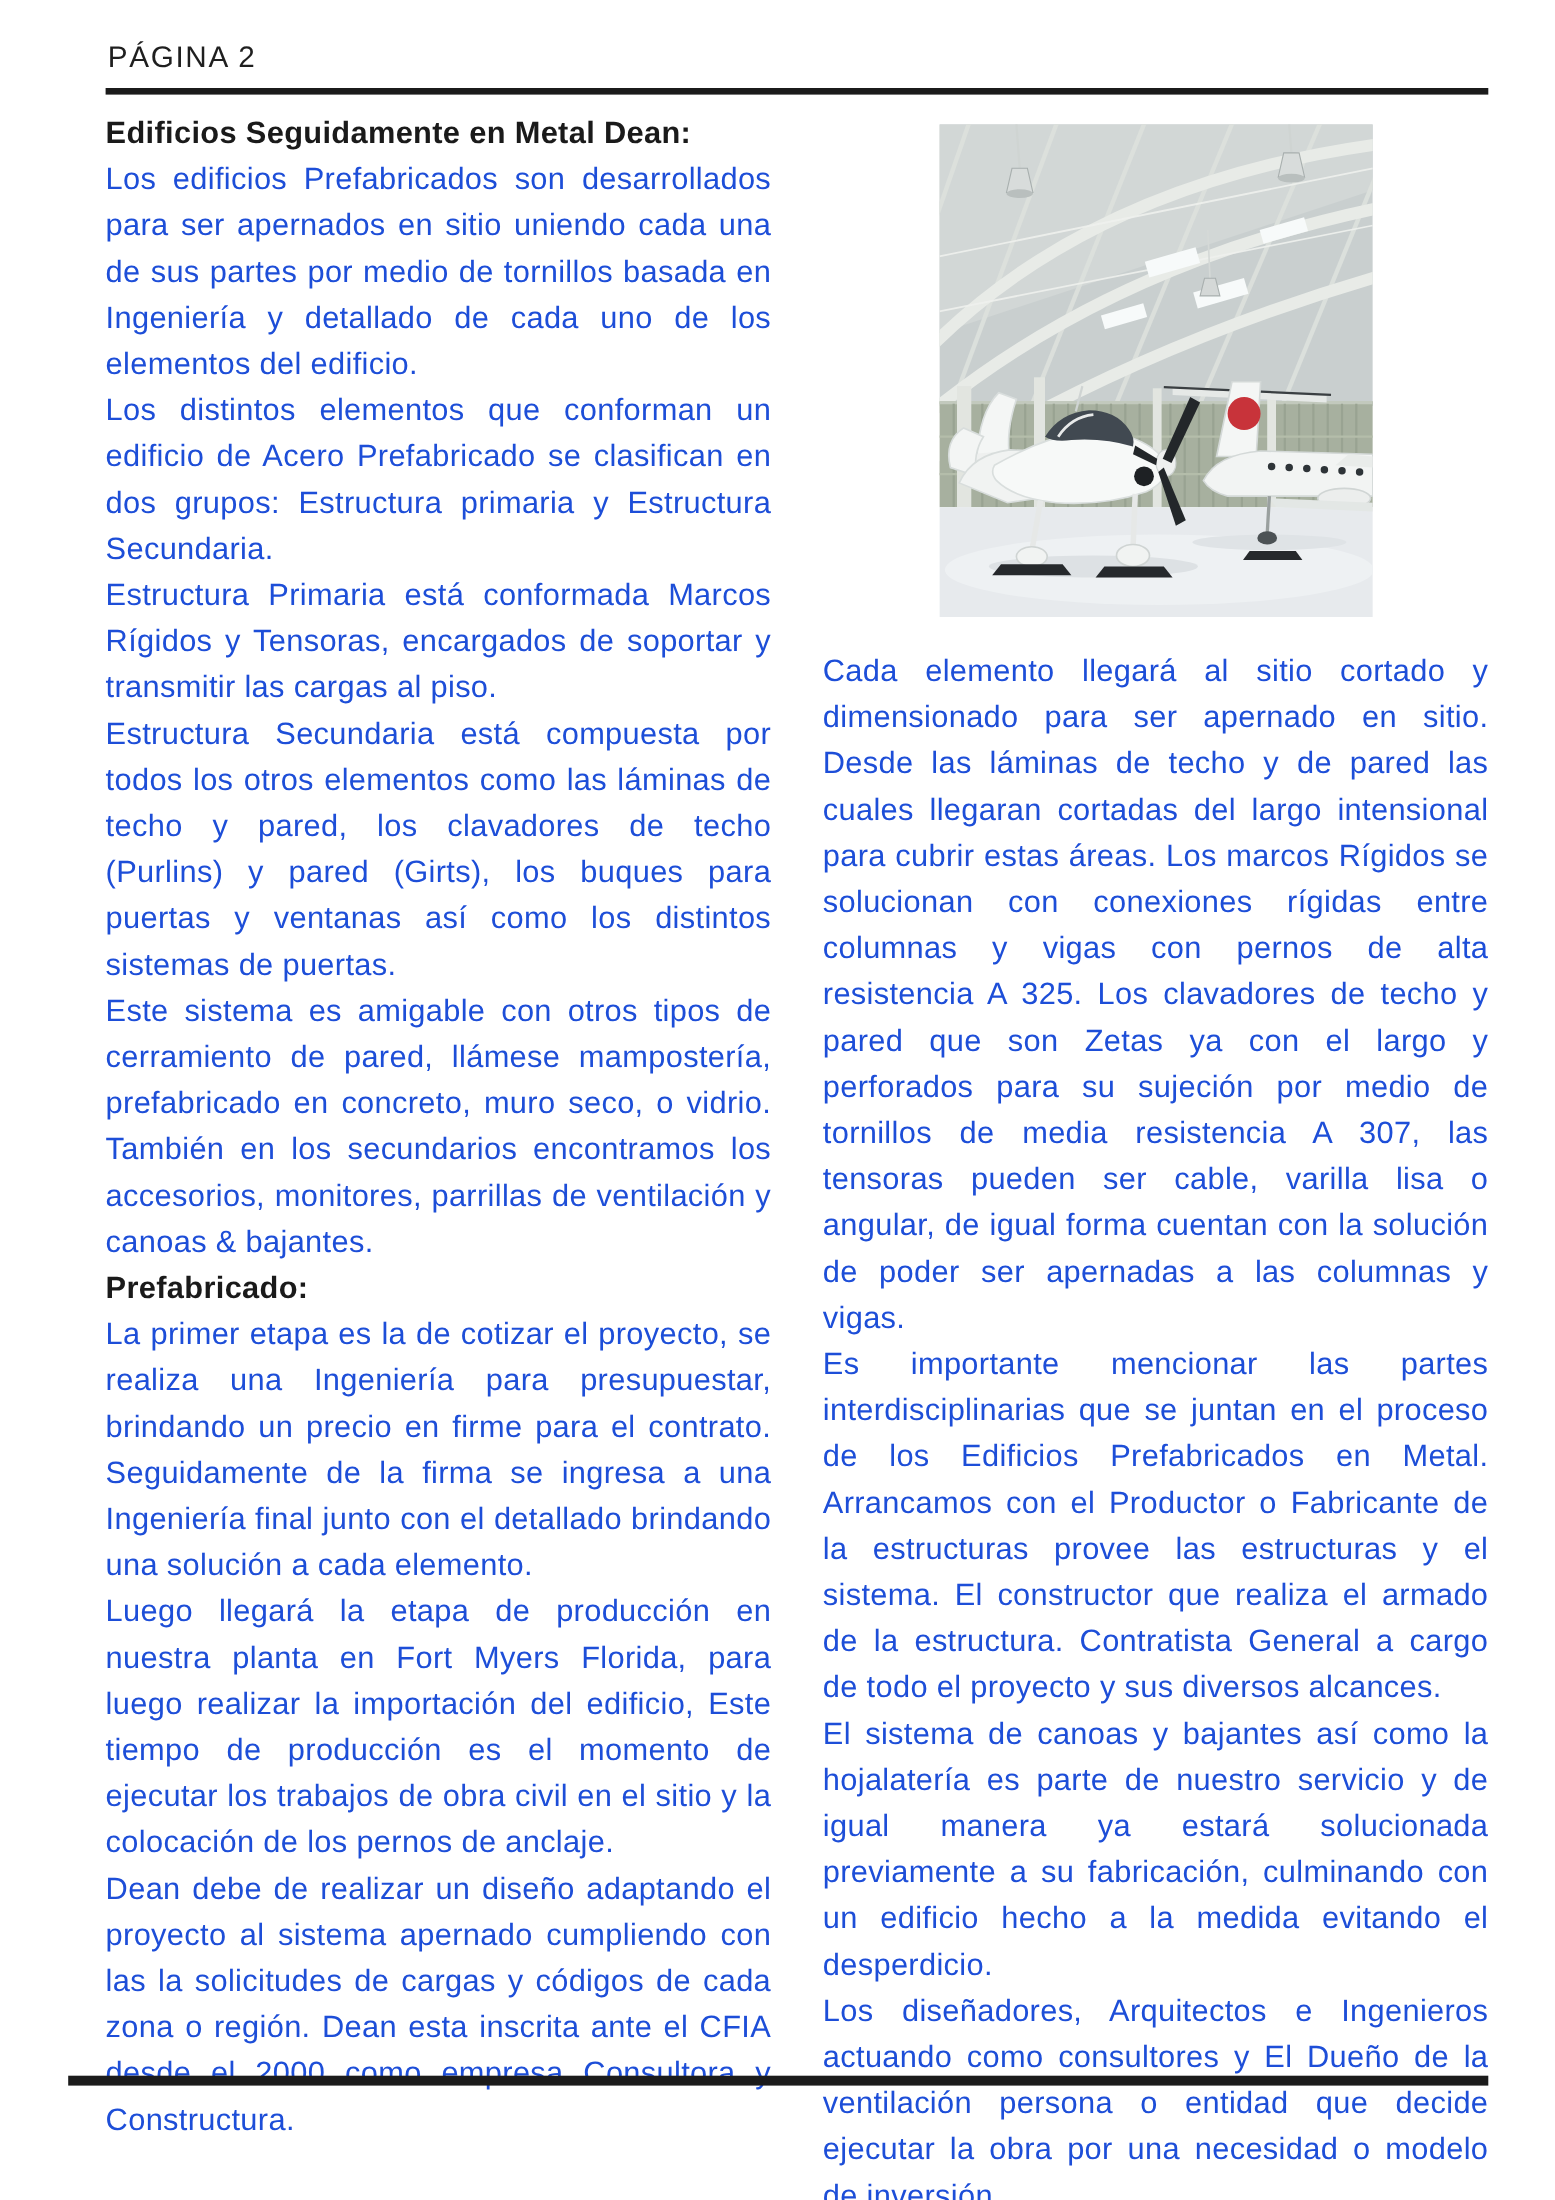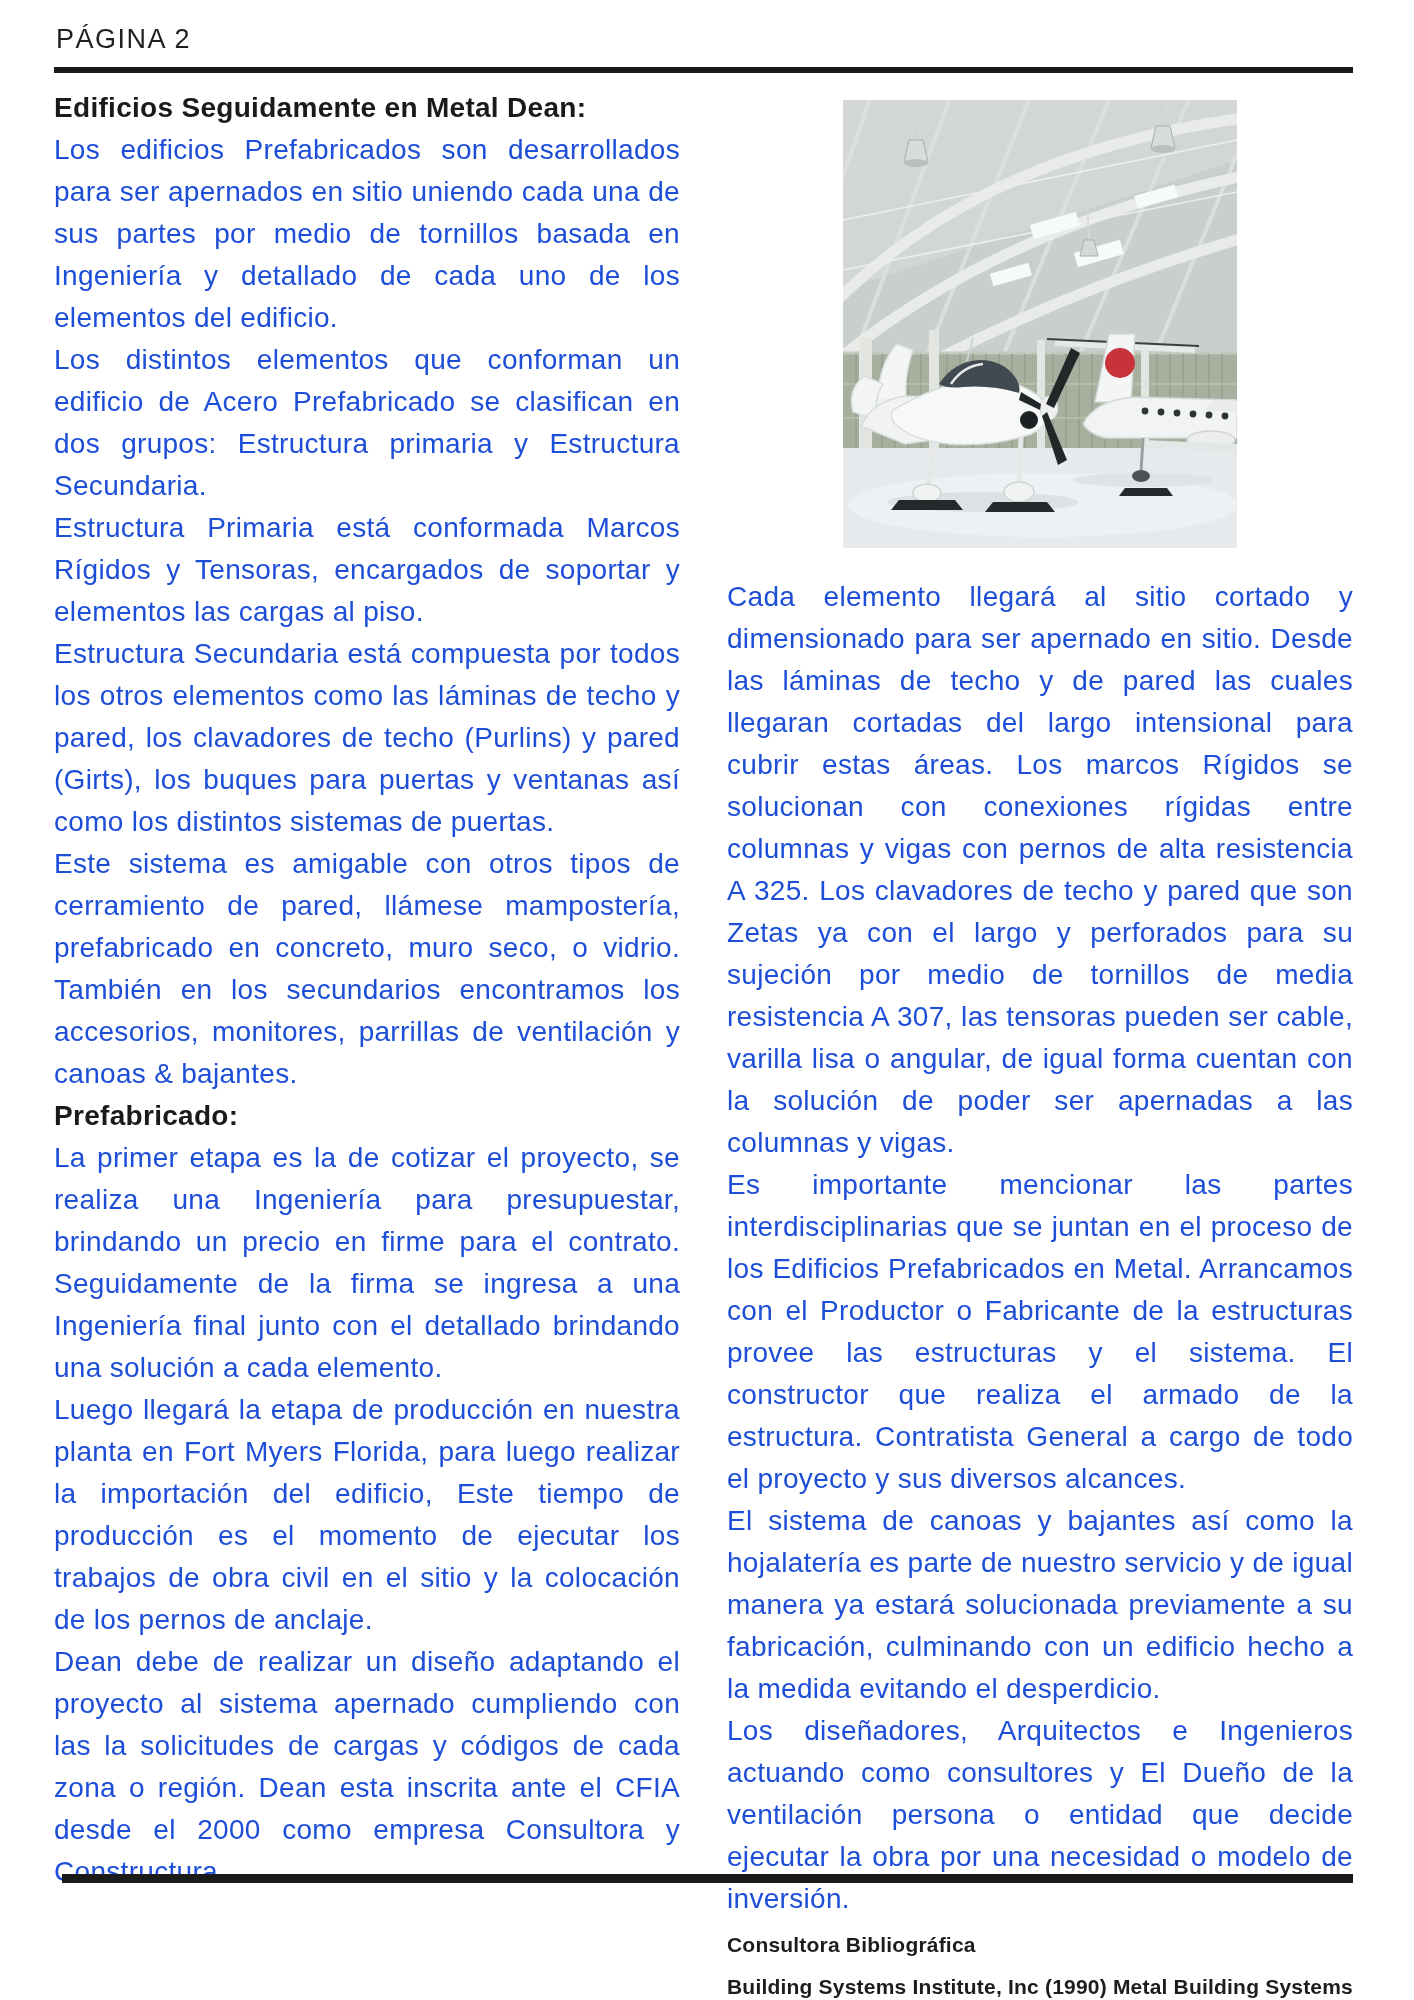--- a/index.html
+++ b/index.html
@@ -11,22 +11,23 @@
     width: 1414px;
     height: 2000px;
     position: relative;
     overflow: hidden;
     font-family: "Liberation Sans", "DejaVu Sans", sans-serif;
     color: #262626;
   }
   .page {
     position: absolute;
     inset: 0;
-    padding: 22px 61px 0 54px;
+    padding: 22px 61px 0 96px;
     box-sizing: border-box;
+    margin-top: 13px;
   }
   .page-label {
     font-size: 27px;
     line-height: 34px;
     letter-spacing: 1.5px;
     color: #1f1f1f;
     margin: 0 0 11px 2px;
     font-weight: 400;
   }
   .header-rule {
@@ -98,21 +99,21 @@
     <div class="page-label">PÁGINA 2</div>
     <div class="header-rule"></div>
   </header>
 
   <main class="columns">
 
     <section class="col">
       <h2 class="doc-heading">Edificios Seguidamente en Metal Dean:</h2>
       <p class="body">Los edificios Prefabricados son desarrollados para ser apernados en sitio uniendo cada una de sus partes por medio de tornillos basada en Ingeniería y detallado de cada uno de los elementos del edificio.</p>
       <p class="body">Los distintos elementos que conforman un edificio de Acero Prefabricado se clasifican en dos grupos: Estructura primaria y Estructura Secundaria.</p>
-      <p class="body">Estructura Primaria está conformada Marcos Rígidos y Tensoras, encargados de soportar y elementos las cargas al piso.</p>
+      <p class="body">Estructura Primaria está conformada Marcos Rígidos y Tensoras, encargados de soportar y transmitir las cargas al piso.</p>
       <p class="body">Estructura Secundaria está compuesta por todos los otros elementos como las láminas de techo y pared, los clavadores de techo (Purlins) y pared (Girts), los buques para puertas y ventanas así como los distintos sistemas de puertas.</p>
       <p class="body">Este sistema es amigable con otros tipos de cerramiento de pared, llámese mampostería, prefabricado en concreto, muro seco, o vidrio. También en los secundarios encontramos los accesorios, monitores, parrillas de ventilación y canoas &amp; bajantes.</p>
       <h2 class="doc-heading gap-before">Prefabricado:</h2>
       <p class="body">La primer etapa es la de cotizar el proyecto, se realiza una Ingeniería para presupuestar, brindando un precio en firme para el contrato. Seguidamente de la firma se ingresa a una Ingeniería final junto con el detallado brindando una solución a cada elemento.</p>
       <p class="body">Luego llegará la etapa de producción en nuestra planta en Fort Myers Florida, para luego realizar la importación del edificio, Este tiempo de producción es el momento de ejecutar los trabajos de obra civil en el sitio y la colocación de los pernos de anclaje.</p>
       <p class="body gap-before">Dean debe de realizar un diseño adaptando el proyecto al sistema apernado cumpliendo con las la solicitudes de cargas y códigos de cada zona o región. Dean esta inscrita ante el CFIA desde el 2000 como empresa Consultora y Constructura.</p>
     </section>
 
     <section class="col">
 

